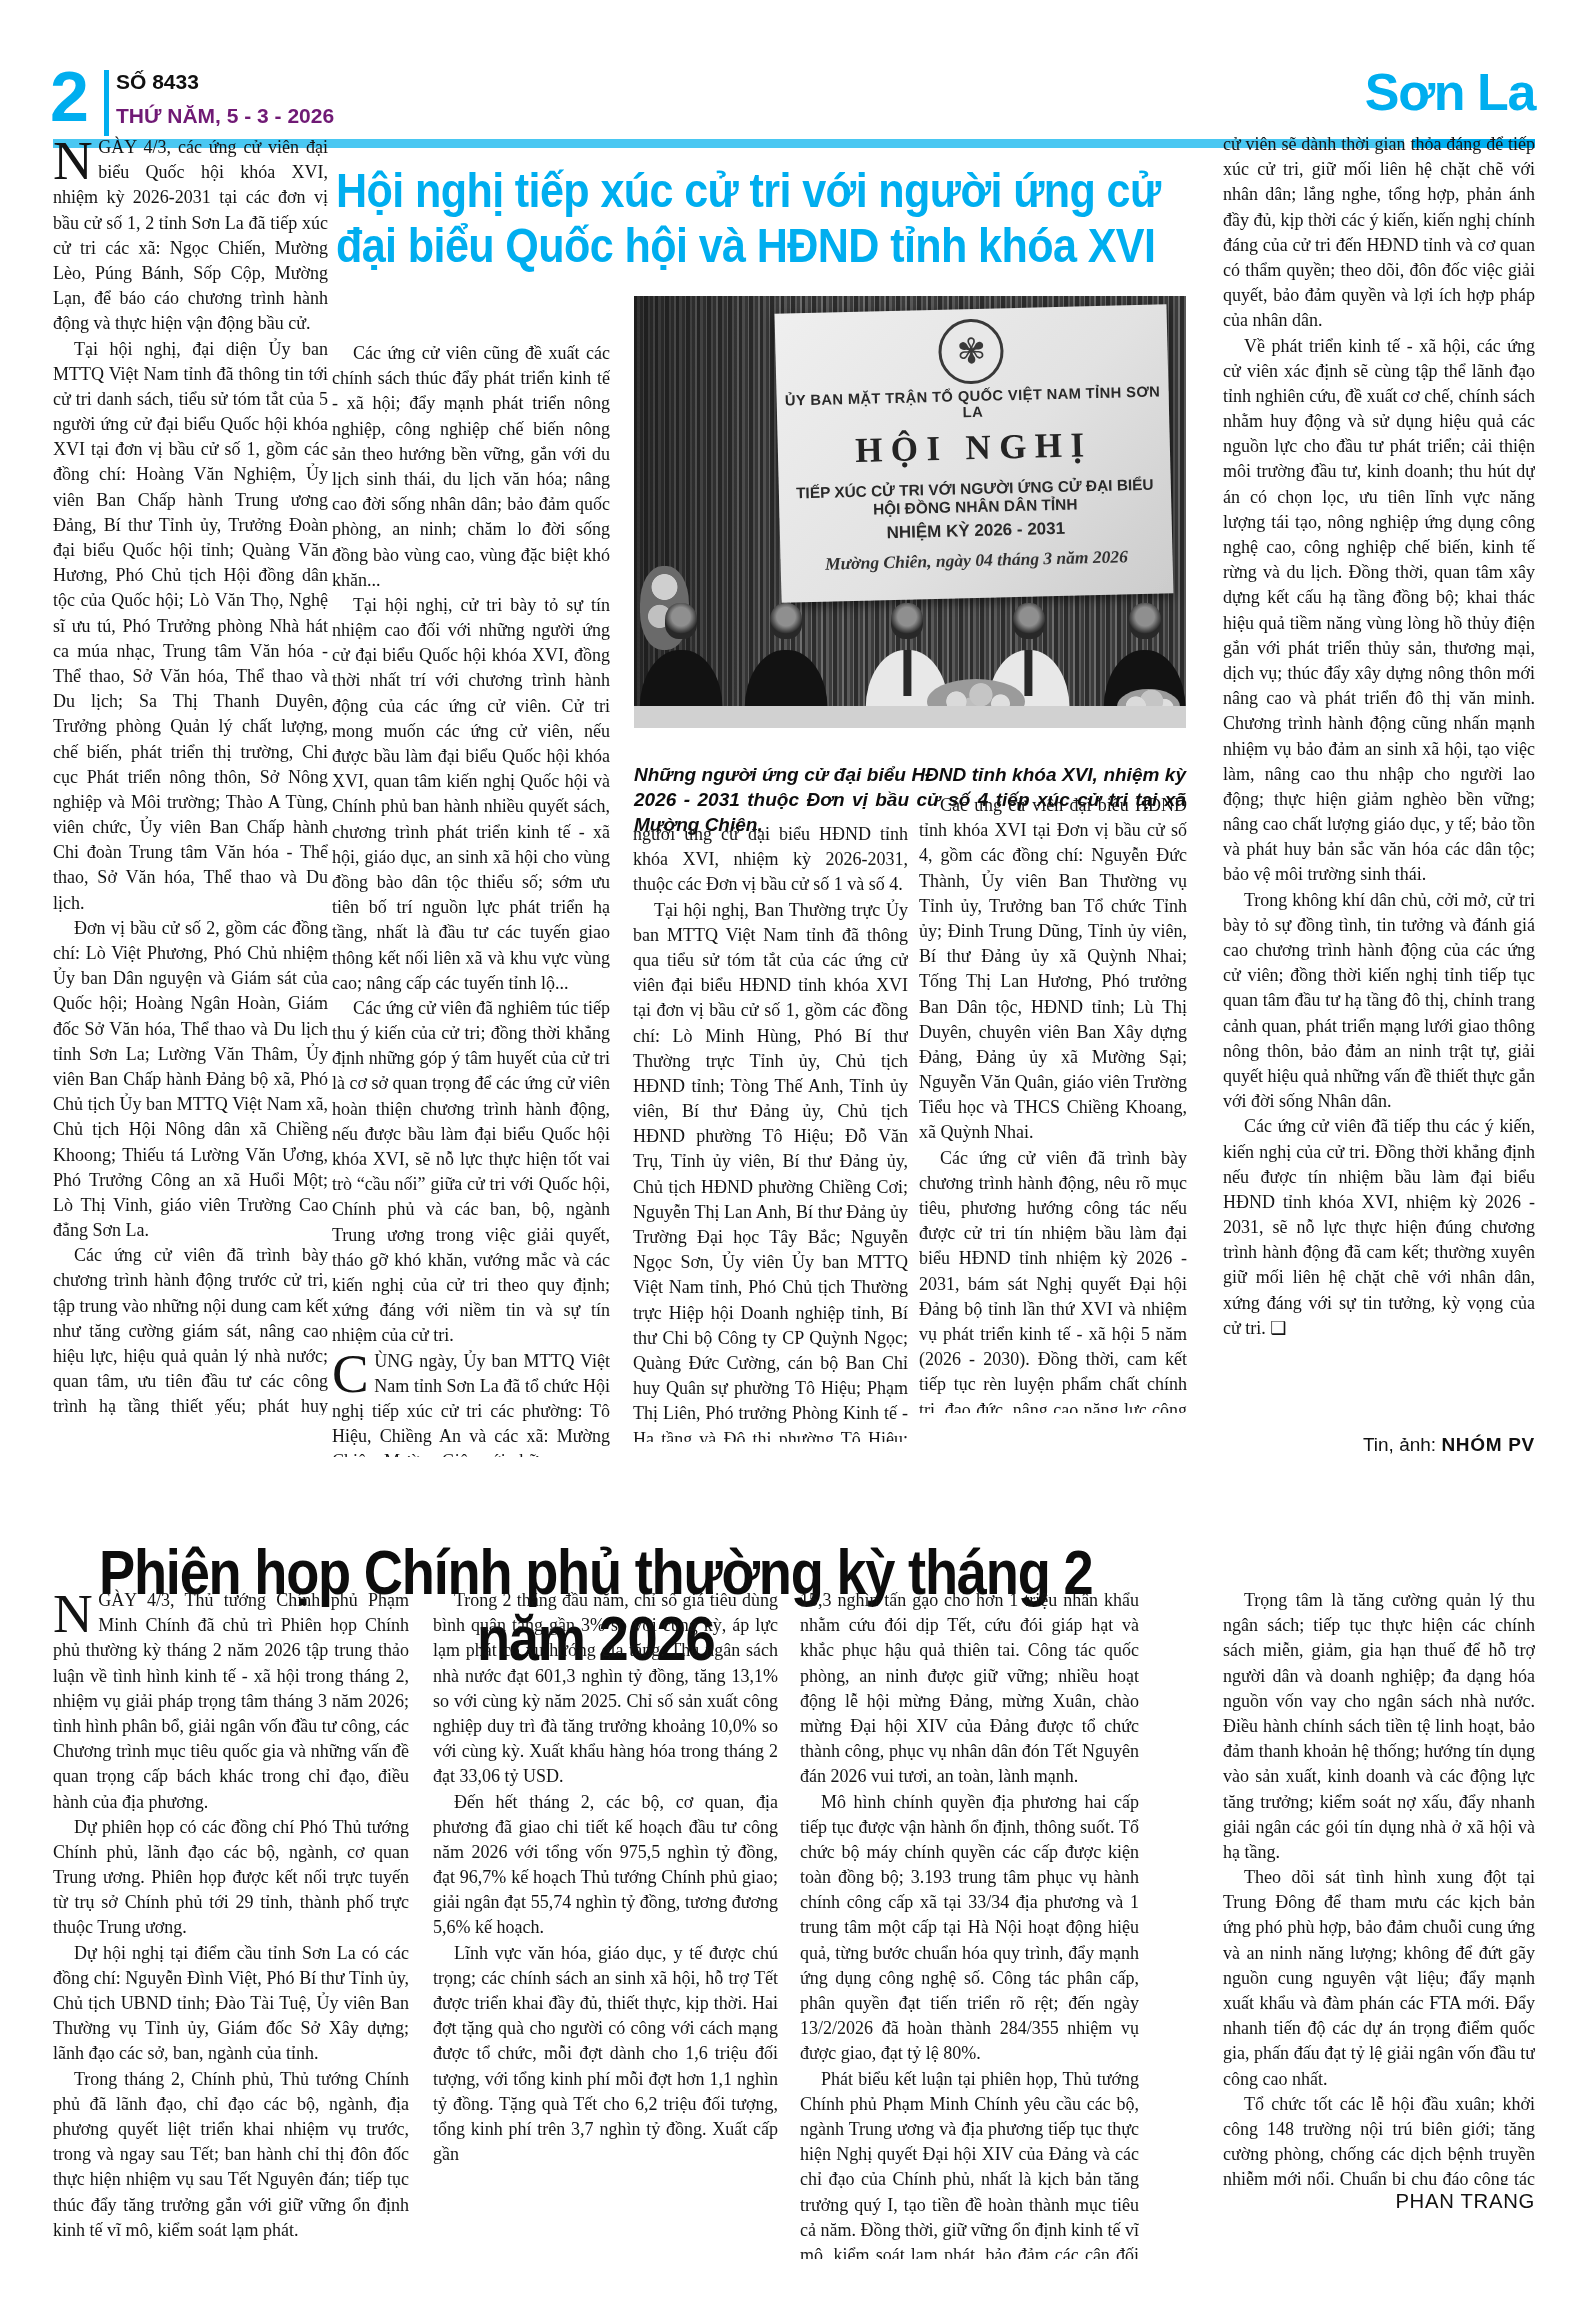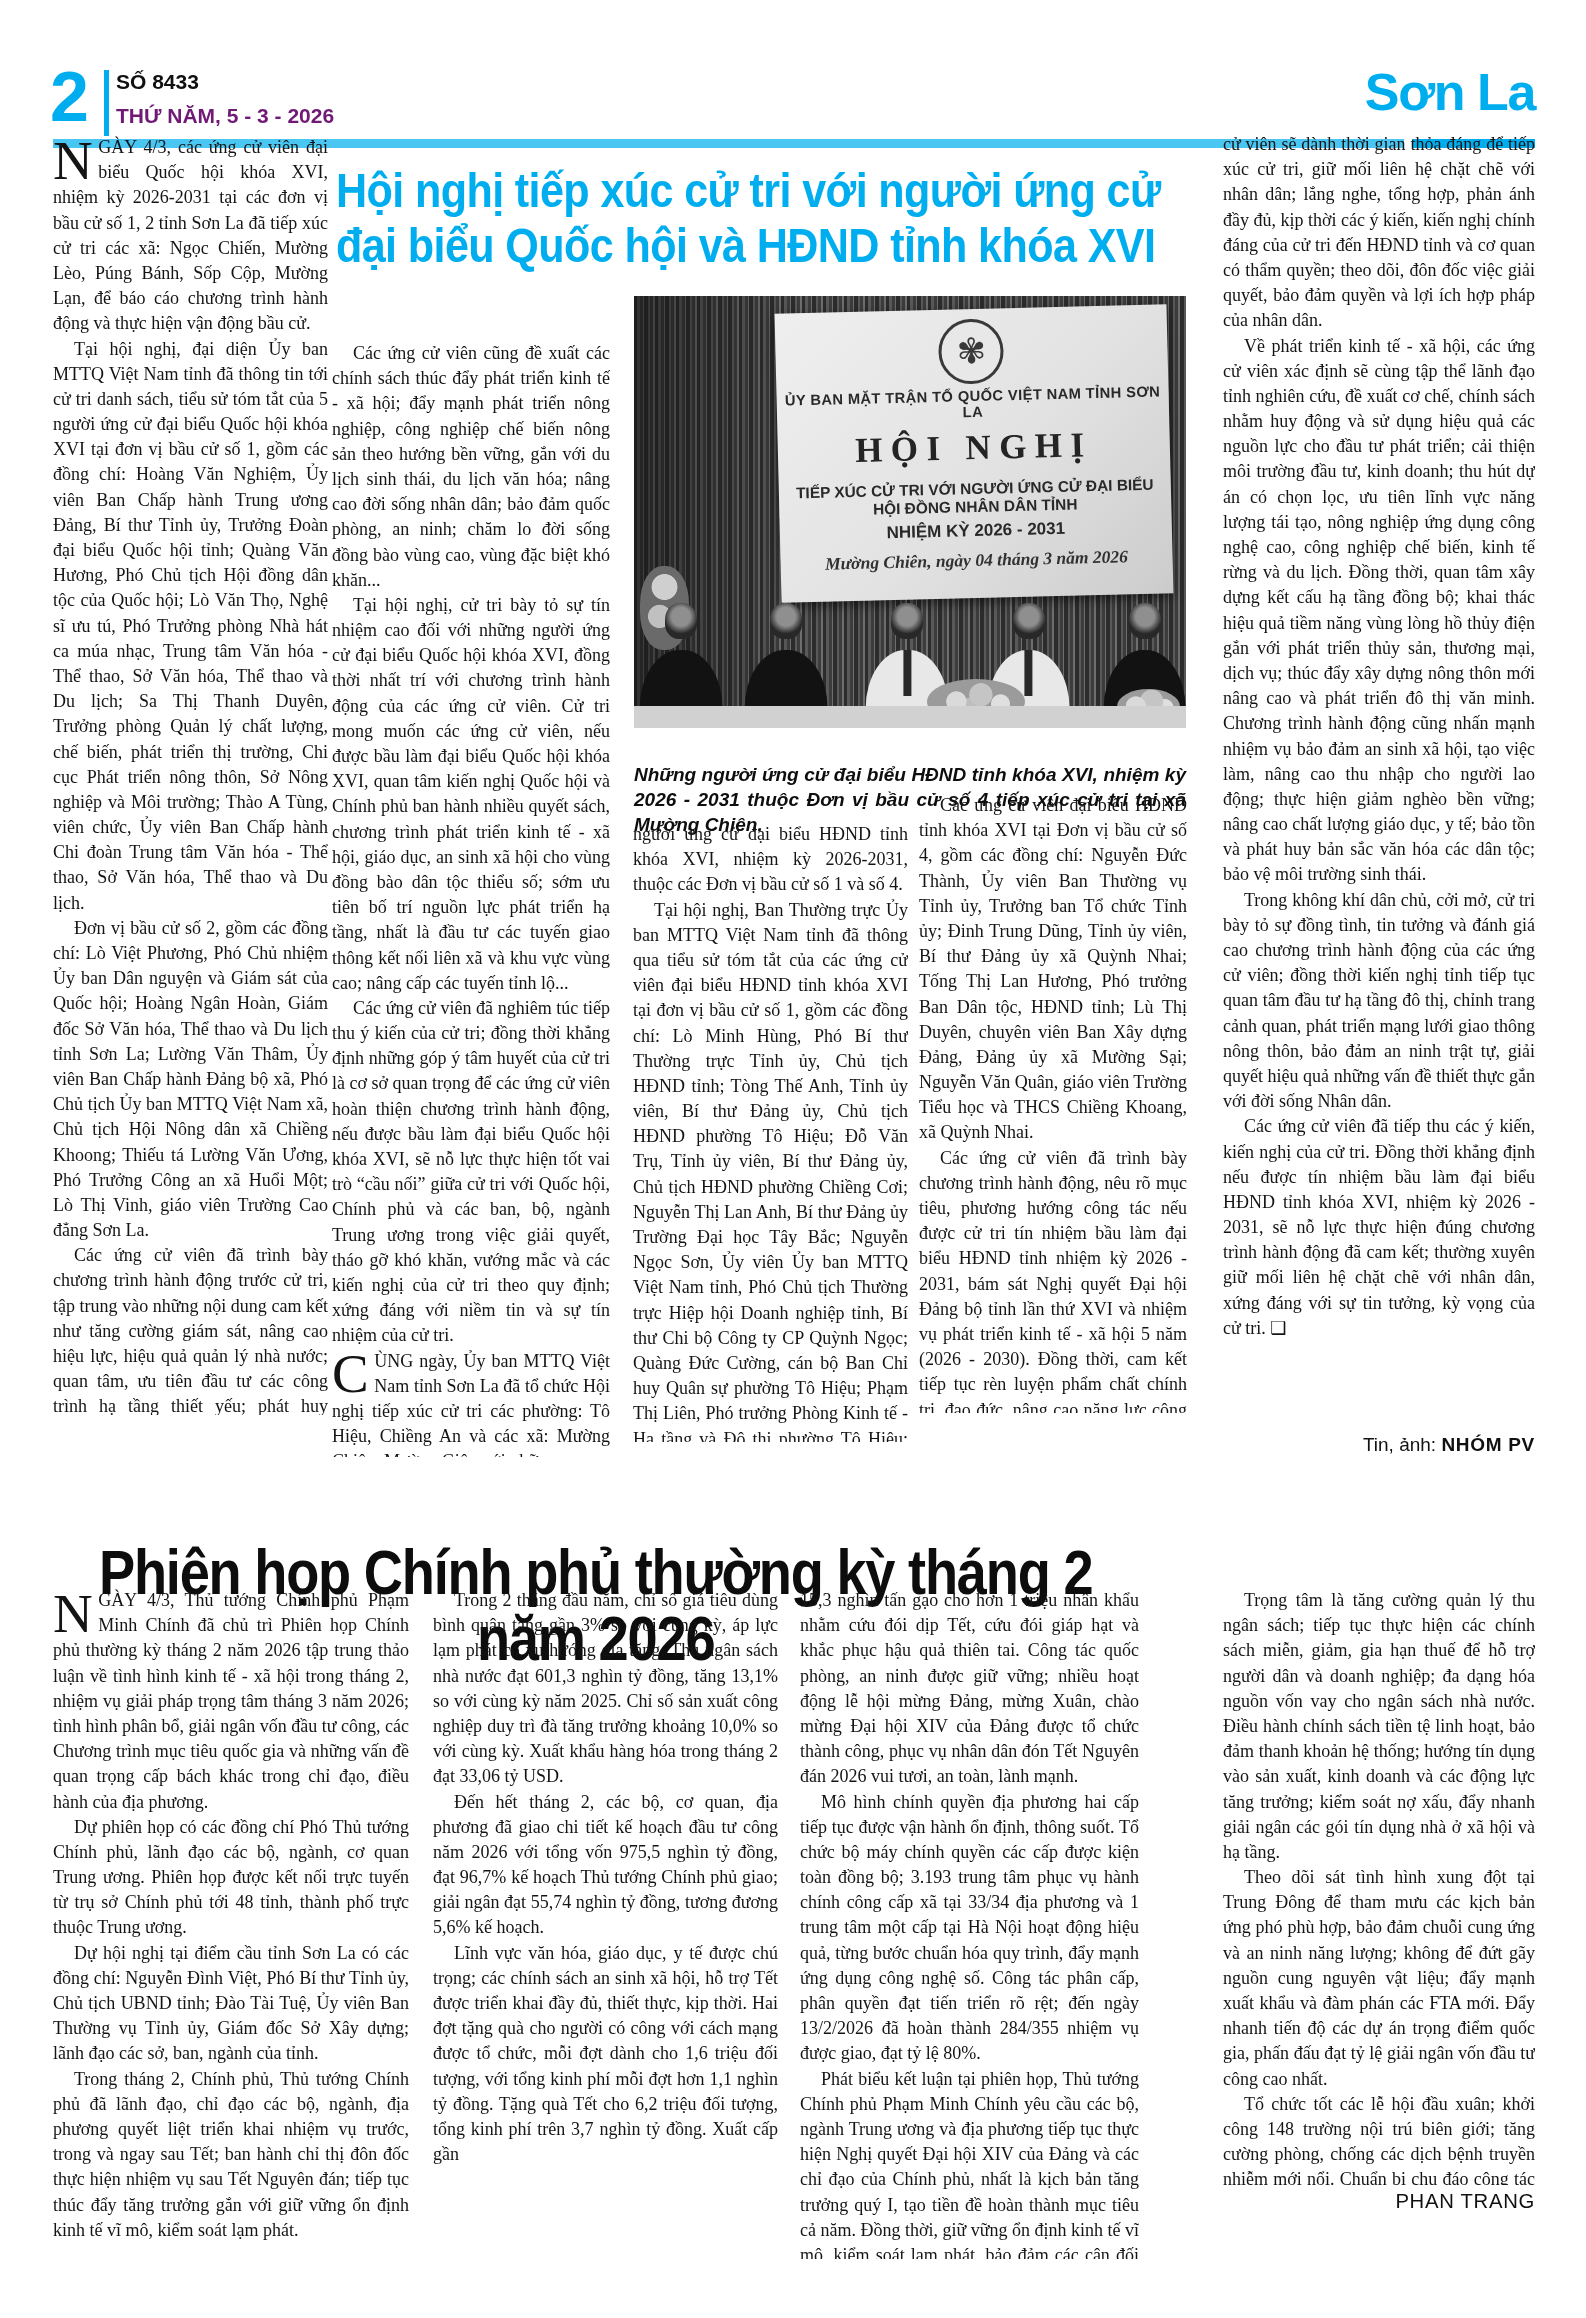--- a/index.html
+++ b/index.html
@@ -182,21 +182,21 @@
       <p>Trong không khí dân chủ, cởi mở, cử tri bày tỏ sự đồng tình, tin tưởng và đánh giá cao chương trình hành động của các ứng cử viên; đồng thời kiến nghị tỉnh tiếp tục quan tâm đầu tư hạ tầng đô thị, chỉnh trang cảnh quan, phát triển mạng lưới giao thông nông thôn, bảo đảm an ninh trật tự, giải quyết hiệu quả những vấn đề thiết thực gắn với đời sống Nhân dân.</p>
       <p>Các ứng cử viên đã tiếp thu các ý kiến, kiến nghị của cử tri. Đồng thời khẳng định nếu được tín nhiệm bầu làm đại biểu HĐND tỉnh khóa XVI, nhiệm kỳ 2026 - 2031, sẽ nỗ lực thực hiện đúng chương trình hành động đã cam kết; thường xuyên giữ mối liên hệ chặt chẽ với nhân dân, xứng đáng với sự tin tưởng, kỳ vọng của cử tri. ❑</p>
     </div>
 
   <div class="a1-byline"><span>Tin, ảnh:</span>&nbsp;<b>NHÓM PV</b></div>
 
   <h2 class="a2-headline">Phiên họp Chính phủ thường kỳ tháng 2 năm 2026</h2>
 
   <div class="col a2c1 dc">
       <p class="first">NGÀY 4/3, Thủ tướng Chính phủ Phạm Minh Chính đã chủ trì Phiên họp Chính phủ thường kỳ tháng 2 năm 2026 tập trung thảo luận về tình hình kinh tế - xã hội trong tháng 2, nhiệm vụ giải pháp trọng tâm tháng 3 năm 2026; tình hình phân bổ, giải ngân vốn đầu tư công, các Chương trình mục tiêu quốc gia và những vấn đề quan trọng cấp bách khác trong chỉ đạo, điều hành của địa phương.</p>
-      <p>Dự phiên họp có các đồng chí Phó Thủ tướng Chính phủ, lãnh đạo các bộ, ngành, cơ quan Trung ương. Phiên họp được kết nối trực tuyến từ trụ sở Chính phủ tới 48 tỉnh, thành phố trực thuộc Trung ương.</p>
+      <p>Dự phiên họp có các đồng chí Phó Thủ tướng Chính phủ, lãnh đạo các bộ, ngành, cơ quan Trung ương. Phiên họp được kết nối trực tuyến từ trụ sở Chính phủ tới 29 tỉnh, thành phố trực thuộc Trung ương.</p>
       <p>Dự hội nghị tại điểm cầu tỉnh Sơn La có các đồng chí: Nguyễn Đình Việt, Phó Bí thư Tỉnh ủy, Chủ tịch UBND tỉnh; Đào Tài Tuệ, Ủy viên Ban Thường vụ Tỉnh ủy, Giám đốc Sở Xây dựng; lãnh đạo các sở, ban, ngành của tỉnh.</p>
       <p>Trong tháng 2, Chính phủ, Thủ tướng Chính phủ đã lãnh đạo, chỉ đạo các bộ, ngành, địa phương quyết liệt triển khai nhiệm vụ trước, trong và ngay sau Tết; ban hành chỉ thị đôn đốc thực hiện nhiệm vụ sau Tết Nguyên đán; tiếp tục thúc đẩy tăng trưởng gắn với giữ vững ổn định kinh tế vĩ mô, kiểm soát lạm phát.</p>
     </div>
   <div class="col a2c2">
       <p>Trong 2 tháng đầu năm, chỉ số giá tiêu dùng bình quân tăng gần 3% so với cùng kỳ, áp lực lạm phát có xu hướng gia tăng. Thu ngân sách nhà nước đạt 601,3 nghìn tỷ đồng, tăng 13,1% so với cùng kỳ năm 2025. Chỉ số sản xuất công nghiệp duy trì đà tăng trưởng khoảng 10,0% so với cùng kỳ. Xuất khẩu hàng hóa trong tháng 2 đạt 33,06 tỷ USD.</p>
       <p>Đến hết tháng 2, các bộ, cơ quan, địa phương đã giao chi tiết kế hoạch đầu tư công năm 2026 với tổng vốn 975,5 nghìn tỷ đồng, đạt 96,7% kế hoạch Thủ tướng Chính phủ giao; giải ngân đạt 55,74 nghìn tỷ đồng, tương đương 5,6% kế hoạch.</p>
       <p>Lĩnh vực văn hóa, giáo dục, y tế được chú trọng; các chính sách an sinh xã hội, hỗ trợ Tết được triển khai đầy đủ, thiết thực, kịp thời. Hai đợt tặng quà cho người có công với cách mạng được tổ chức, mỗi đợt dành cho 1,6 triệu đối tượng, với tổng kinh phí mỗi đợt hơn 1,1 nghìn tỷ đồng. Tặng quà Tết cho 6,2 triệu đối tượng, tổng kinh phí trên 3,7 nghìn tỷ đồng. Xuất cấp gần</p>
     </div>
   <div class="col a2c3 cont">
       <p>15,3 nghìn tấn gạo cho hơn 1 triệu nhân khẩu nhằm cứu đói dịp Tết, cứu đói giáp hạt và khắc phục hậu quả thiên tai. Công tác quốc phòng, an ninh được giữ vững; nhiều hoạt động lễ hội mừng Đảng, mừng Xuân, chào mừng Đại hội XIV của Đảng được tổ chức thành công, phục vụ nhân dân đón Tết Nguyên đán 2026 vui tươi, an toàn, lành mạnh.</p>

